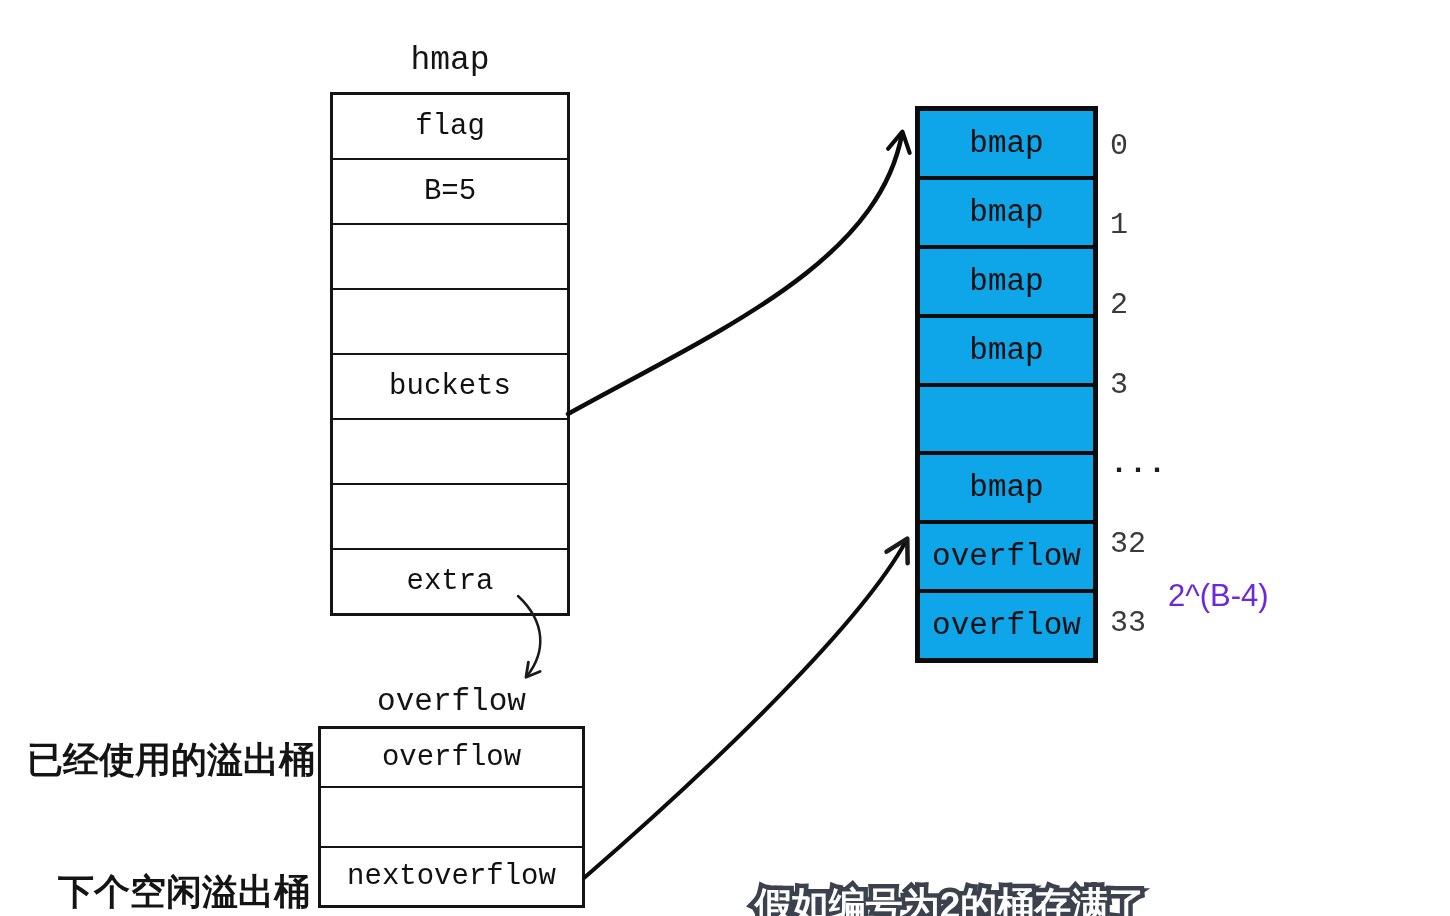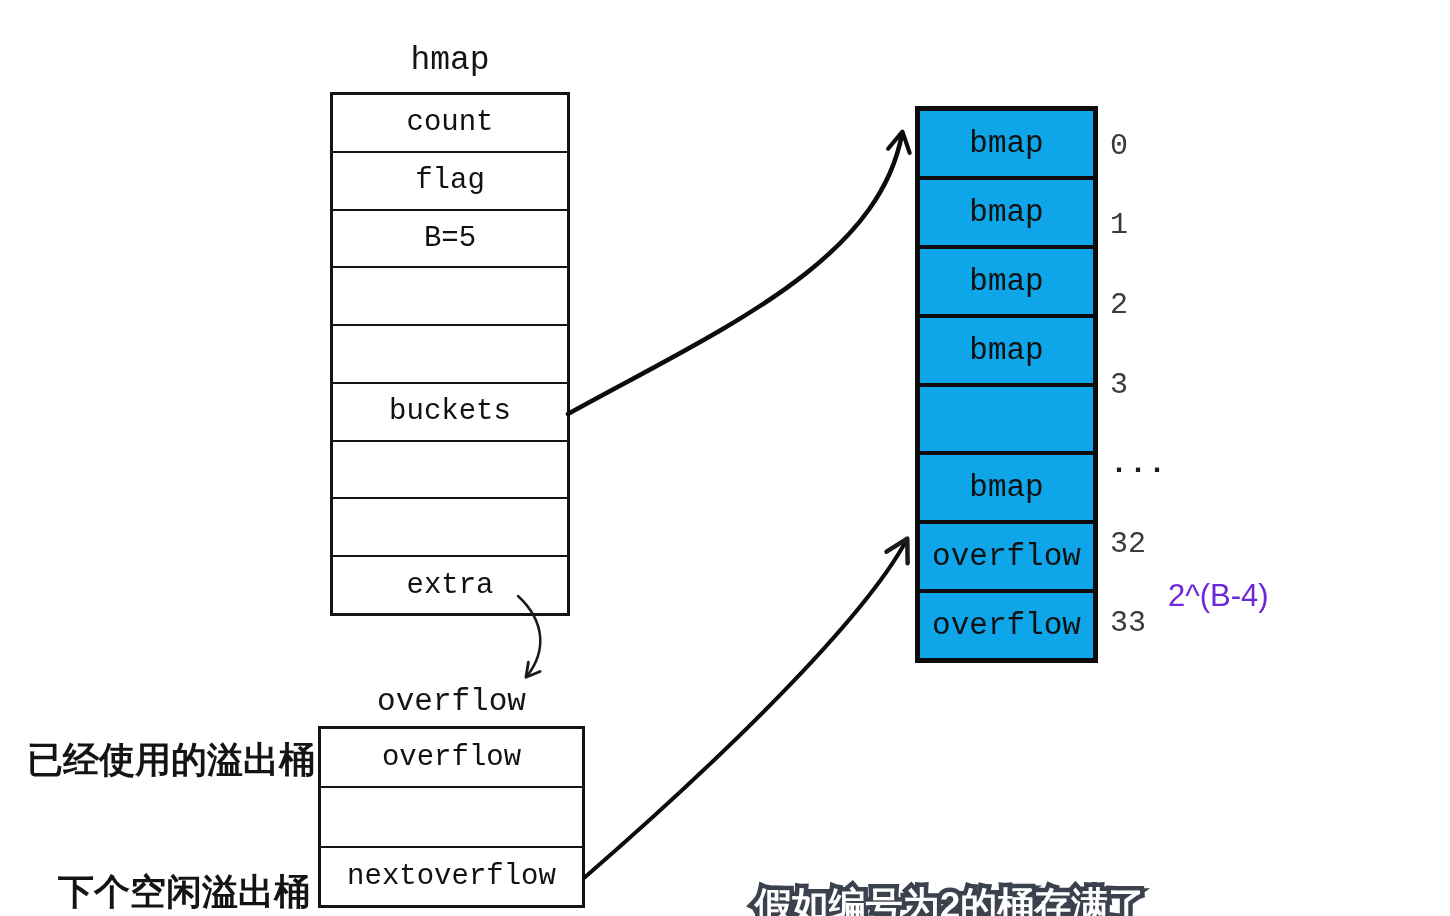--- a/index.html
+++ b/index.html
@@ -118,21 +118,20 @@
   }
 </style>
 </head>
 <body>
 
 <div id="canvas">
 
   <div class="abs struct-title" style="left:330px; top:42px; width:240px;">hmap</div>
 
   <div class="abs struct-box" style="left:330px; top:92px; width:240px; height:524px;">
-    <div class="row">count</div>
     <div class="row">flag</div>
     <div class="row">B=5</div>
     <div class="row"></div>
     <div class="row"></div>
     <div class="row">buckets</div>
     <div class="row"></div>
     <div class="row"></div>
     <div class="row">extra</div>
   </div>
 

